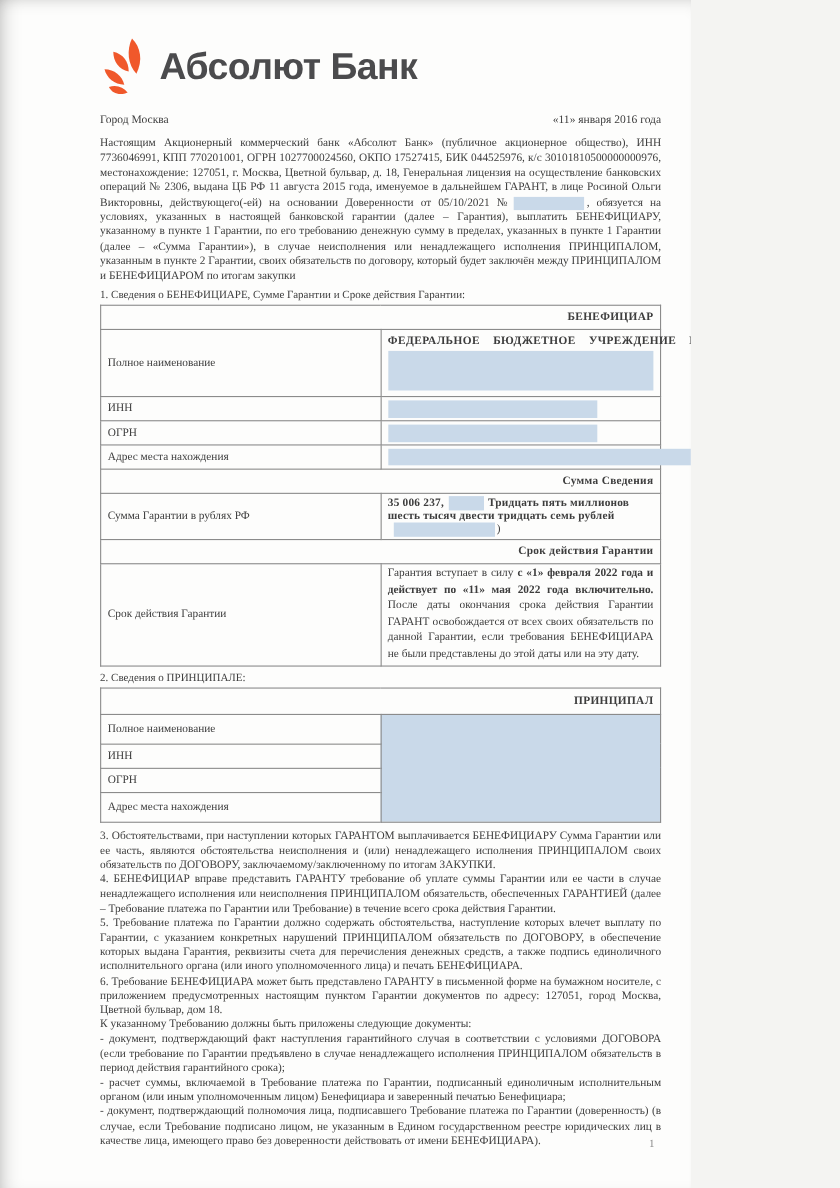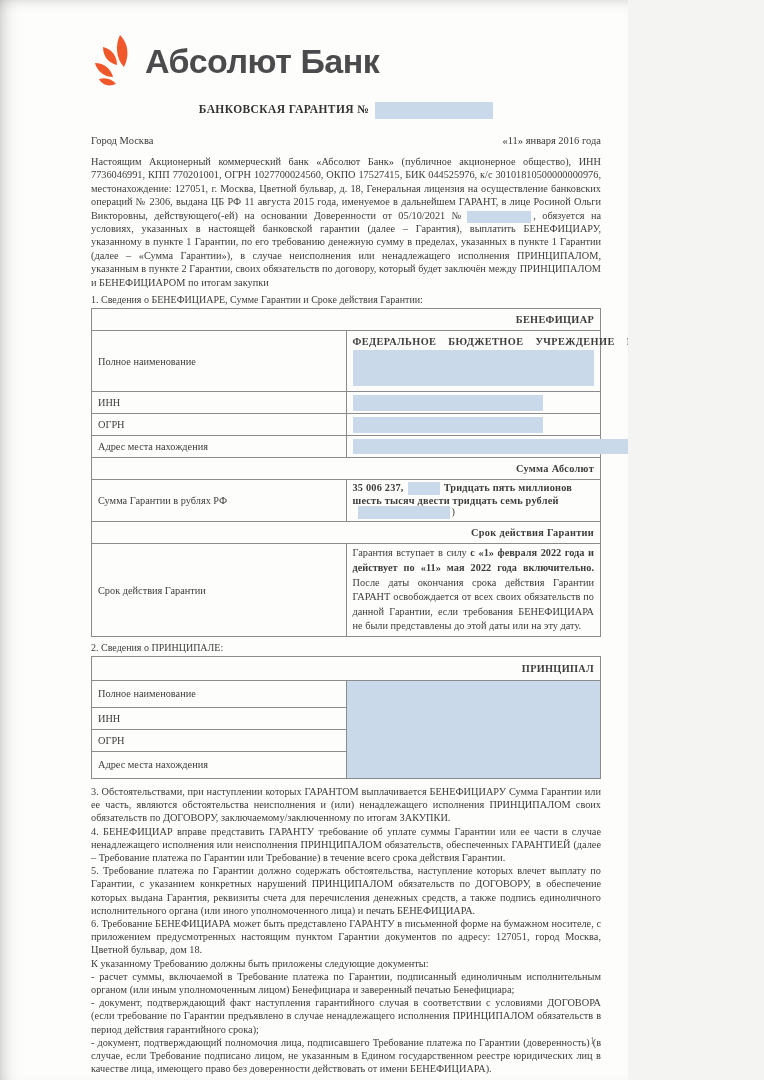--- a/index.html
+++ b/index.html
@@ -49,23 +49,20 @@
           <path d="M29 1 C37 9 39 21 33 33 C25 25 24 11 29 1 Z"></path>
           <path d="M12 13 C21 15 26 22 26 31 C17 29 12 22 12 13 Z"></path>
           <path d="M4 29 C13 29 20 35 22 43 C13 43 6 37 4 29 Z"></path>
           <path d="M8 45 C15 43 21 45 25 50 C18 53 11 51 8 45 Z"></path>
         </g>
       </svg>
     </span>
     <span class="logo-text">Абсолют Банк</span>
   </div>
 
-  <div class="title-row">
-    <span>БАНКОВСКАЯ ГАРАНТИЯ №</span><span class="redact r-title"></span>
-  </div>
 
   <div class="city-date-row">
     <span>Город Москва</span>
     <span>«11» января 2016 года</span>
   </div>
 
   <p class="para"><span>Настоящим Акционерный коммерческий банк «Абсолют Банк» (публичное акционерное общество), ИНН 7736046991, КПП 770201001, ОГРН 1027700024560, ОКПО 17527415, БИК 044525976, к/с 30101810500000000976, местонахождение: 127051, г. Москва, Цветной бульвар, д. 18, Генеральная лицензия на осуществление банковских операций № 2306, выдана ЦБ РФ 11 августа 2015 года, именуемое в дальнейшем ГАРАНТ, в лице Росиной Ольги Викторовны, действующего(-ей) на основании Доверенности от 05/10/2021 №</span><span class="redact r-inline"></span><span>, обязуется на условиях, указанных в настоящей банковской гарантии (далее – Гарантия), выплатить БЕНЕФИЦИАРУ, указанному в пункте 1 Гарантии, по его требованию денежную сумму в пределах, указанных в пункте 1 Гарантии (далее – «Сумма Гарантии»), в случае неисполнения или ненадлежащего исполнения ПРИНЦИПАЛОМ, указанным в пункте 2 Гарантии, своих обязательств по договору, который будет заключён между ПРИНЦИПАЛОМ и БЕНЕФИЦИАРОМ по итогам закупки</span></p>
 
 
   <div class="sec-title">1. Сведения о БЕНЕФИЦИАРЕ, Сумме Гарантии и Сроке действия Гарантии:</div>
@@ -91,21 +88,21 @@
     </tr>
     <tr>
       <td class="lbl" style="height:17px">ОГРН</td>
       <td><span class="redact" style="width:190px;height:16px"></span></td>
     </tr>
     <tr>
       <td class="lbl" style="height:17px">Адрес места нахождения</td>
       <td><span class="redact" style="width:430px;height:15px"></span></td>
     </tr>
     <tr>
-          <td class="hdr" colspan="2" style="height:17px">Сумма Абсолют</td>
+          <td class="hdr" colspan="2" style="height:17px">Сумма Сведения</td>
         </tr>
     <tr>
       <td class="lbl" style="height:18px">Сумма Гарантии в рублях РФ</td>
       <td class="sum-cell"><b>35 006 237,</b><span class="redact" style="width:32px;height:13px;margin:0 4px"></span><b>Тридцать пять миллионов шесть тысяч двести тридцать семь рублей</b><span class="redact" style="width:92px;height:13px;margin:0 2px 0 5px"></span><span>)</span></td>
     </tr>
     <tr>
           <td class="hdr" colspan="2" style="height:17px">Срок действия Гарантии</td>
         </tr>
     <tr>
       <td class="lbl">Срок действия Гарантии</td>
@@ -136,20 +133,20 @@
         </tr>
   </tbody>
     </table>
 
   <div class="clauses">
     <p class="para">3. Обстоятельствами, при наступлении которых ГАРАНТОМ выплачивается БЕНЕФИЦИАРУ Сумма Гарантии или ее часть, являются обстоятельства неисполнения и (или) ненадлежащего исполнения ПРИНЦИПАЛОМ своих обязательств по ДОГОВОРУ, заключаемому/заключенному по итогам ЗАКУПКИ.</p>
     <p class="para">4. БЕНЕФИЦИАР вправе представить ГАРАНТУ требование об уплате суммы Гарантии или ее части в случае ненадлежащего исполнения или неисполнения ПРИНЦИПАЛОМ обязательств, обеспеченных ГАРАНТИЕЙ (далее – Требование платежа по Гарантии или Требование) в течение всего срока действия Гарантии.</p>
     <p class="para">5. Требование платежа по Гарантии должно содержать обстоятельства, наступление которых влечет выплату по Гарантии, с указанием конкретных нарушений ПРИНЦИПАЛОМ обязательств по ДОГОВОРУ, в обеспечение которых выдана Гарантия, реквизиты счета для перечисления денежных средств, а также подпись единоличного исполнительного органа (или иного уполномоченного лица) и печать БЕНЕФИЦИАРА.</p>
     <p class="para">6. Требование БЕНЕФИЦИАРА может быть представлено ГАРАНТУ в письменной форме на бумажном носителе, с приложением предусмотренных настоящим пунктом Гарантии документов по адресу: 127051, город Москва, Цветной бульвар, дом 18.</p>
     <p class="para">К указанному Требованию должны быть приложены следующие документы:</p>
+    <p class="para">- документ, подтверждающий факт наступления гарантийного случая в соответствии с условиями ДОГОВОРА (если требование по Гарантии предъявлено в случае ненадлежащего исполнения ПРИНЦИПАЛОМ обязательств в период действия гарантийного срока);</p>
     <p class="para">- расчет суммы, включаемой в Требование платежа по Гарантии, подписанный единоличным исполнительным органом (или иным уполномоченным лицом) Бенефициара и заверенный печатью Бенефициара;</p>
-    <p class="para">- документ, подтверждающий факт наступления гарантийного случая в соответствии с условиями ДОГОВОРА (если требование по Гарантии предъявлено в случае ненадлежащего исполнения ПРИНЦИПАЛОМ обязательств в период действия гарантийного срока);</p>
     <p class="para">- документ, подтверждающий полномочия лица, подписавшего Требование платежа по Гарантии (доверенность) (в случае, если Требование подписано лицом, не указанным в Едином государственном реестре юридических лиц в качестве лица, имеющего право без доверенности действовать от имени БЕНЕФИЦИАРА).</p>
 
   </div>
 
   <div class="page-num">1</div>
 </div>
 
 </body></html>

